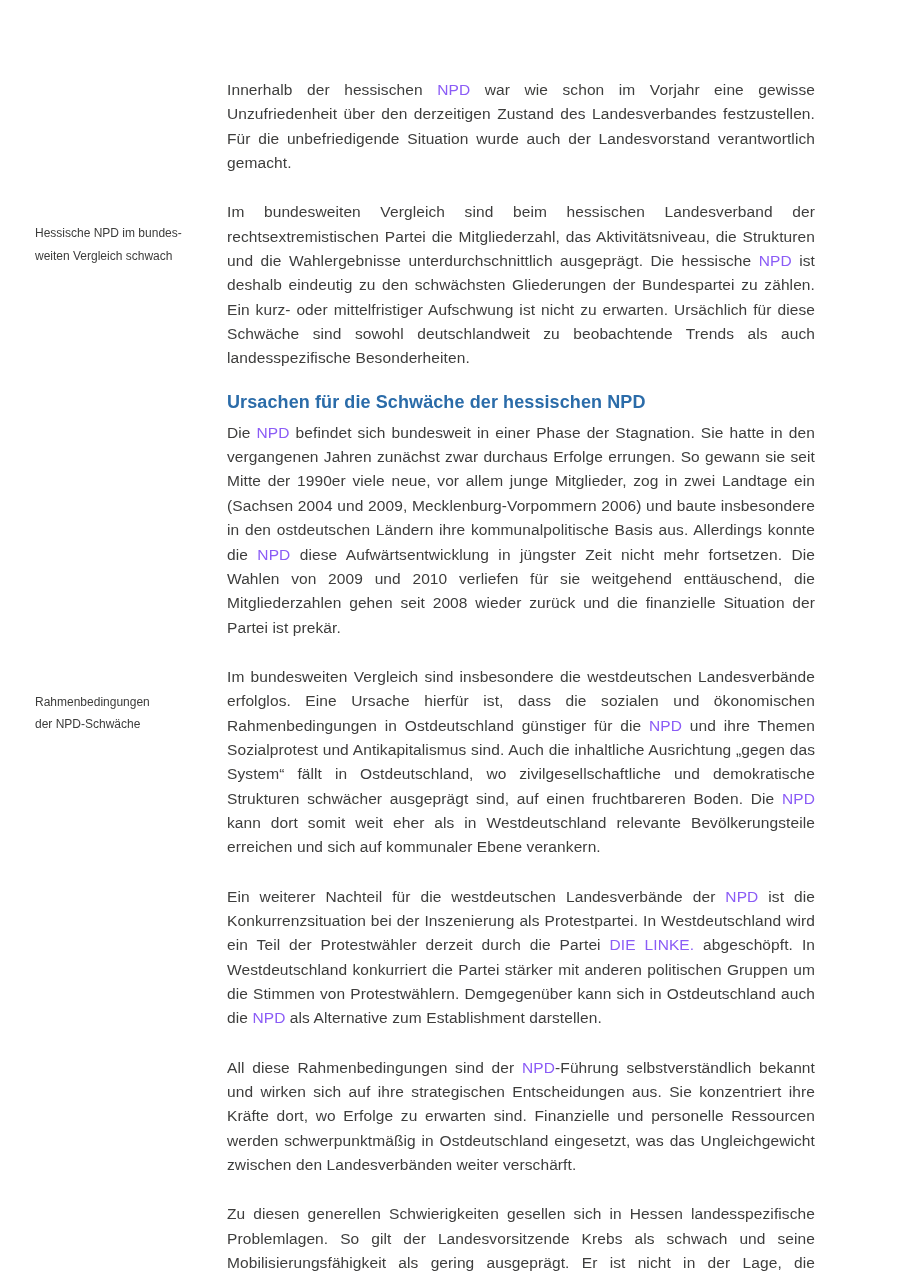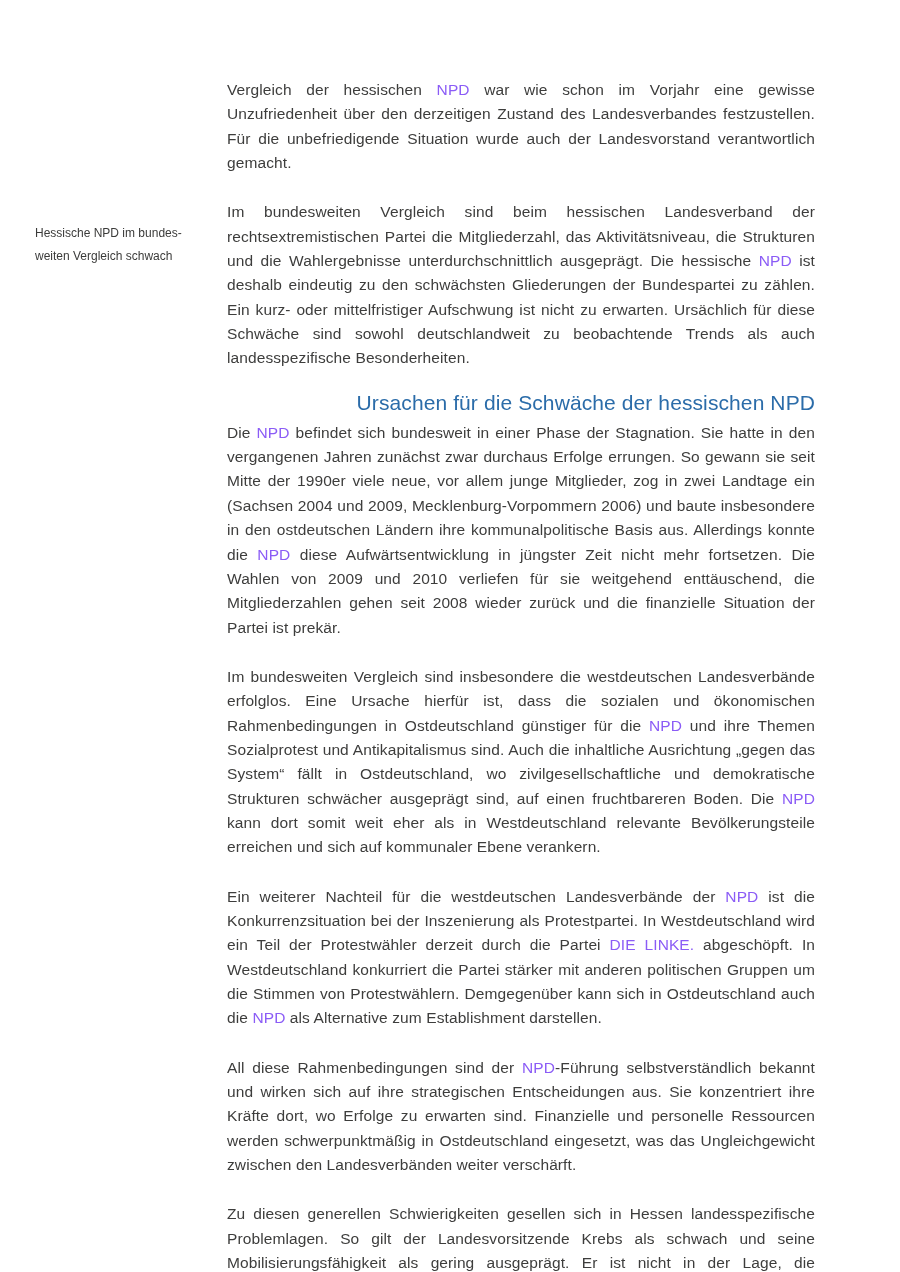--- a/index.html
+++ b/index.html
@@ -33,26 +33,26 @@
     left: -192px;
     top: 22px;
     width: 178px;
     font-size: 12px;
     line-height: 22.5px;
     color: #3b3b3a;
     text-align: left;
     letter-spacing: 0px;
   }
   .section-heading {
-    font-size: 21px;
+    font-size: 18px;
     line-height: 23px;
-    font-weight: 400;
+    font-weight: 700;
     color: #2b6ca9;
     margin: -5px 0 7px 0;
-    text-align: right;
+    text-align: left;
     letter-spacing: 0.1px;
   }
   .footer {
     position: absolute;
     left: 55px;
     right: 85px;
     top: 1220px;
     display: flex;
     justify-content: space-between;
     align-items: baseline;
@@ -78,34 +78,38 @@
     color: #9b9b9b;
   }
 </style>
 </head>
 <body>
 
 <div class="page">
 
   <div class="content">
 
-    <p class="para"><span>Vergleich der hessischen </span><span class="b">NPD</span><span> war wie schon im Vorjahr eine gewisse Unzufriedenheit über den derzeitigen Zustand des Landesverbandes festzustellen. Für die unbefriedigende Situation wurde auch der Landesvorstand verantwortlich gemacht.</span></p>
+    <p class="para"><span>Innerhalb der hessischen </span><span class="b">NPD</span><span> war wie schon im Vorjahr eine gewisse Unzufriedenheit über den derzeitigen Zustand des Landesverbandes festzustellen. Für die unbefriedigende Situation wurde auch der Landesvorstand verantwortlich gemacht.</span></p>
 
     <p class="para">
       <span class="margin-note">
           <span style="display:block">Hessische NPD im bundes-</span>
           <span style="display:block">weiten Vergleich schwach</span>
         </span>
     <span>Im bundesweiten Vergleich sind beim hessischen Landesverband der rechtsextremistischen Partei die Mitgliederzahl, das Aktivitätsniveau, die Strukturen und die Wahlergebnisse unterdurchschnittlich ausgeprägt. Die hessische </span><span class="b">NPD</span><span> ist deshalb eindeutig zu den schwächsten Gliederungen der Bundespartei zu zählen. Ein kurz- oder mittelfristiger Aufschwung ist nicht zu erwarten. Ursächlich für diese Schwäche sind sowohl deutschlandweit zu beobachtende Trends als auch landesspezifische Besonderheiten.</span></p>
 
     <h2 class="section-heading">Ursachen für die Schwäche der hessischen NPD</h2>
 
     <p class="para"><span>Die </span><span class="b">NPD</span><span> befindet sich bundesweit in einer Phase der Stagnation. Sie hatte in den vergangenen Jahren zunächst zwar durchaus Erfolge errungen. So gewann sie seit Mitte der 1990er viele neue, vor allem junge Mitglieder, zog in zwei Landtage ein (Sachsen 2004 und 2009, Mecklenburg-Vorpommern 2006) und baute insbesondere in den ostdeutschen Ländern ihre kommunalpolitische Basis aus. Allerdings konnte die </span><span class="b">NPD</span><span> diese Aufwärtsentwicklung in jüngster Zeit nicht mehr fortsetzen. Die Wahlen von 2009 und 2010 verliefen für sie weitgehend enttäuschend, die Mitgliederzahlen gehen seit 2008 wieder zurück und die finanzielle Situation der Partei ist prekär.</span></p>
 
     <p class="para">
+      <span class="margin-note" style="top:26px">
+          <span style="display:block">Rahmenbedingungen</span>
+          <span style="display:block">der NPD-Schwäche</span>
+        </span>
     <span>Im bundesweiten Vergleich sind insbesondere die westdeutschen Landesverbände erfolglos. Eine Ursache hierfür ist, dass die sozialen und ökonomischen Rahmenbedingungen in Ostdeutschland günstiger für die </span><span class="b">NPD</span><span> und ihre Themen Sozialprotest und Antikapitalismus sind. Auch die inhaltliche Ausrichtung „gegen das System“ fällt in Ostdeutschland, wo zivilgesellschaftliche und demokratische Strukturen schwächer ausgeprägt sind, auf einen fruchtbareren Boden. Die </span><span class="b">NPD</span><span> kann dort somit weit eher als in Westdeutschland relevante Bevölkerungsteile erreichen und sich auf kommunaler Ebene verankern.</span></p>
 
     <p class="para"><span>Ein weiterer Nachteil für die westdeutschen Landesverbände der </span><span class="b">NPD</span><span> ist die Konkurrenzsituation bei der Inszenierung als Protestpartei. In Westdeutschland wird ein Teil der Protestwähler derzeit durch die Partei </span><span class="b">DIE LINKE.</span><span> abgeschöpft. In Westdeutschland konkurriert die Partei stärker mit anderen politischen Gruppen um die Stimmen von Protestwählern. Demgegenüber kann sich in Ostdeutschland auch die </span><span class="b">NPD</span><span> als Alternative zum Establishment darstellen.</span></p>
 
     <p class="para"><span>All diese Rahmenbedingungen sind der </span><span class="b">NPD</span><span>-Führung selbstverständlich bekannt und wirken sich auf ihre strategischen Entscheidungen aus. Sie konzentriert ihre Kräfte dort, wo Erfolge zu erwarten sind. Finanzielle und personelle Ressourcen werden schwerpunktmäßig in Ostdeutschland eingesetzt, was das Ungleichgewicht zwischen den Landesverbänden weiter verschärft.</span></p>
 
     <p class="para"><span>Zu diesen generellen Schwierigkeiten gesellen sich in Hessen landesspezifische Problemlagen. So gilt der Landesvorsitzende Krebs als schwach und seine Mobilisierungsfähigkeit als gering ausgeprägt. Er ist nicht in der Lage, die rechtsextremistische</span></p>
 
   </div>
 

